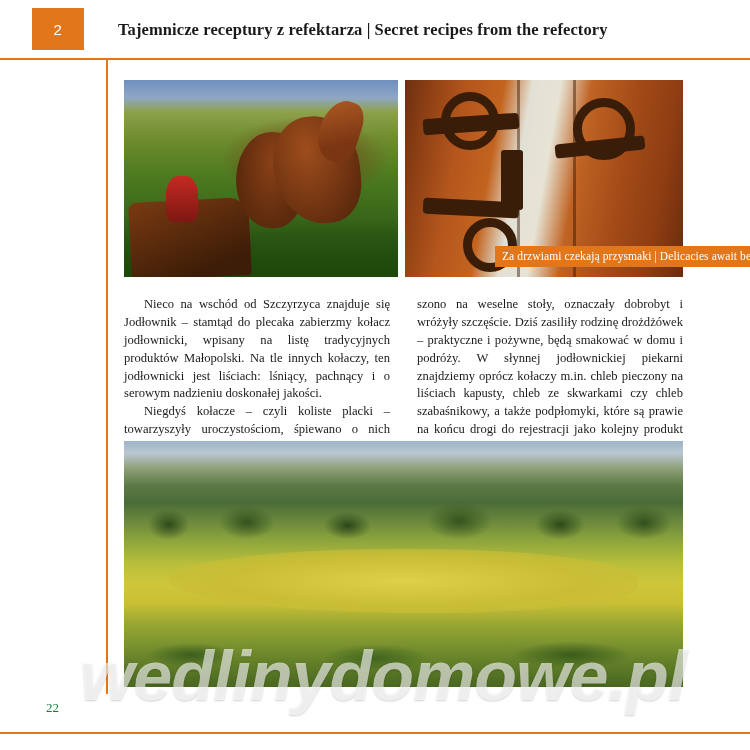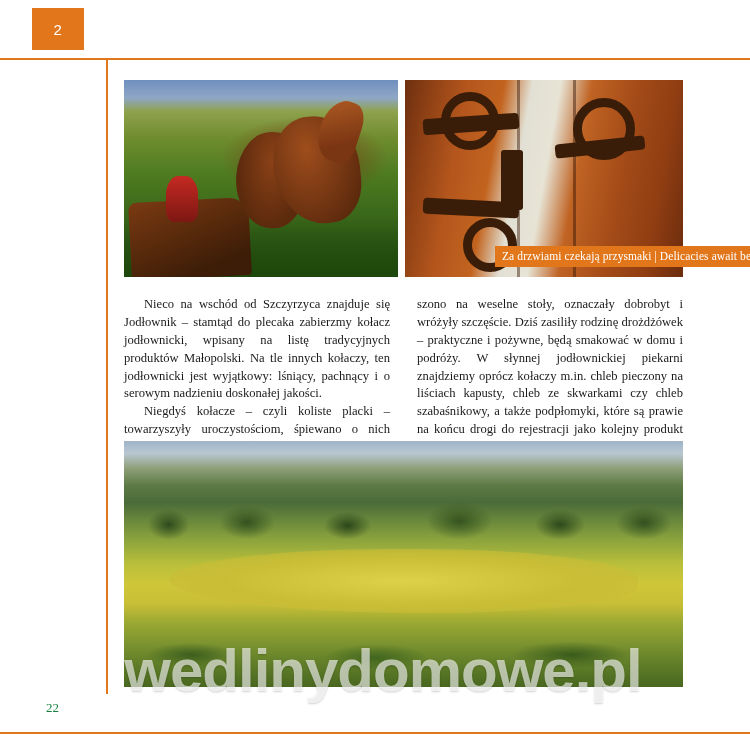--- a/index.html
+++ b/index.html
@@ -285,36 +285,38 @@
   .col p.indent { text-indent: 20px; }
 
   
   .watermark {
     position: absolute;
     left: 38px;
     top: 636px;
     width: 690px;
     text-align: center;
     font-family: "Liberation Sans", sans-serif;
-    font-size: 60px;
+    font-size: 70px;
     font-weight: bold;
+    font-style: italic;
     letter-spacing: -1px;
     color: rgba(255,255,255,0.62);
     text-shadow: 0 1px 2px rgba(0,0,0,0.18);
     pointer-events: none;
     white-space: nowrap;
   }
 </style>
 </head>
 <body>
 
 <div class="page">
 
   <div class="header">
     <div class="page-num-box">2</div>
+    <div class="header-title">Tajemnicze receptury z refektarza | Secret recipes from the refectory</div>
   </div>
   <div class="header-rule"></div>
   <div class="left-rule"></div>
 
   <div class="photo" id="photo-road">
     <div class="field-low"></div>
     <div class="cart"></div>
     <div class="driver"></div>
     <div class="horse-b"></div>
     <div class="horse-a"></div>
@@ -328,21 +330,21 @@
     <div class="hinge" style="left:18px; top:120px; width:96px; height:16px; transform:rotate(3deg);"></div>
     <div class="hinge" style="left:150px; top:60px; width:90px; height:14px; transform:rotate(-6deg);"></div>
     <div class="hinge-curl" style="left:36px; top:12px; width:40px; height:40px;"></div>
     <div class="hinge-curl" style="left:168px; top:18px; width:44px; height:44px;"></div>
     <div class="hinge-curl" style="left:58px; top:138px; width:36px; height:36px;"></div>
     <div class="hinge" style="left:96px; top:70px; width:22px; height:60px; border-radius:3px;"></div>
   </div>
   <div class="caption" id="cap-door">Za drzwiami czekają przysmaki | Delicacies await behind closed doors</div>
 
   <div class="col" id="col-left">
-    <p class="indent">Nieco na wschód od Szczyrzyca znajduje się Jodłownik – stamtąd do plecaka zabierzmy kołacz jodłownicki, wpisany na listę tradycyjnych produktów Małopolski. Na tle innych kołaczy, ten jodłownicki jest wyjątkowy: lśniący, pachnący i o serowym nadzieniu doskonałej jakości.</p>
+    <p class="indent">Nieco na wschód od Szczyrzyca znajduje się Jodłownik – stamtąd do plecaka zabierzmy kołacz jodłownicki, wpisany na listę tradycyjnych produktów Małopolski. Na tle innych kołaczy, ten jodłownicki jest liściach: lśniący, pachnący i o serowym nadzieniu doskonałej jakości.</p>
     <p class="indent">Niegdyś kołacze – czyli koliste placki – towarzyszyły uroczystościom, śpiewano o nich pieśni, w chwale wno-</p>
   </div>
   <div class="col" id="col-right">
     <p>szono na weselne stoły, oznaczały dobrobyt i wróżyły szczęście. Dziś zasiliły rodzinę drożdżówek – praktyczne i pożywne, będą smakować w domu i podróży. W słynnej jodłownickiej piekarni znajdziemy oprócz kołaczy m.in. chleb pieczony na liściach kapusty, chleb ze skwarkami czy chleb szabaśnikowy, a także podpłomyki, które są prawie na końcu drogi do rejestracji jako kolejny produkt tradycyjny Małopolski.</p>
   </div>
 
   <div class="photo" id="photo-hills">
     <div class="tree-row"></div>
     <div class="rape-field"></div>
     <div class="hedge"></div>

